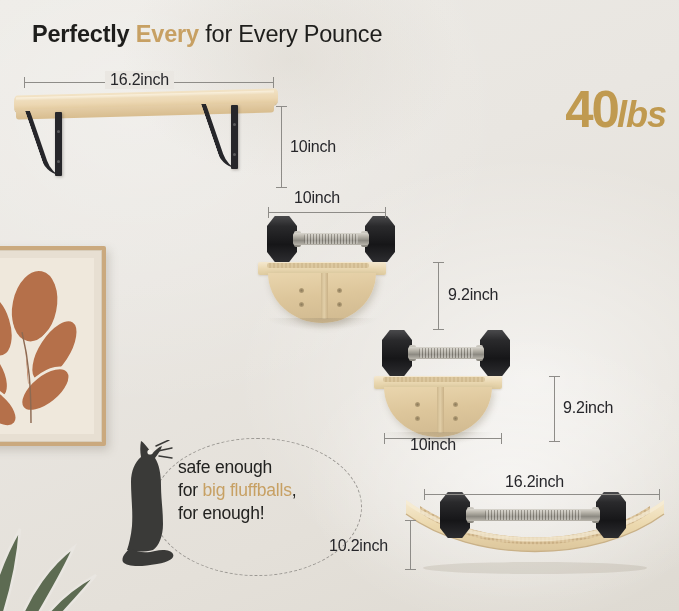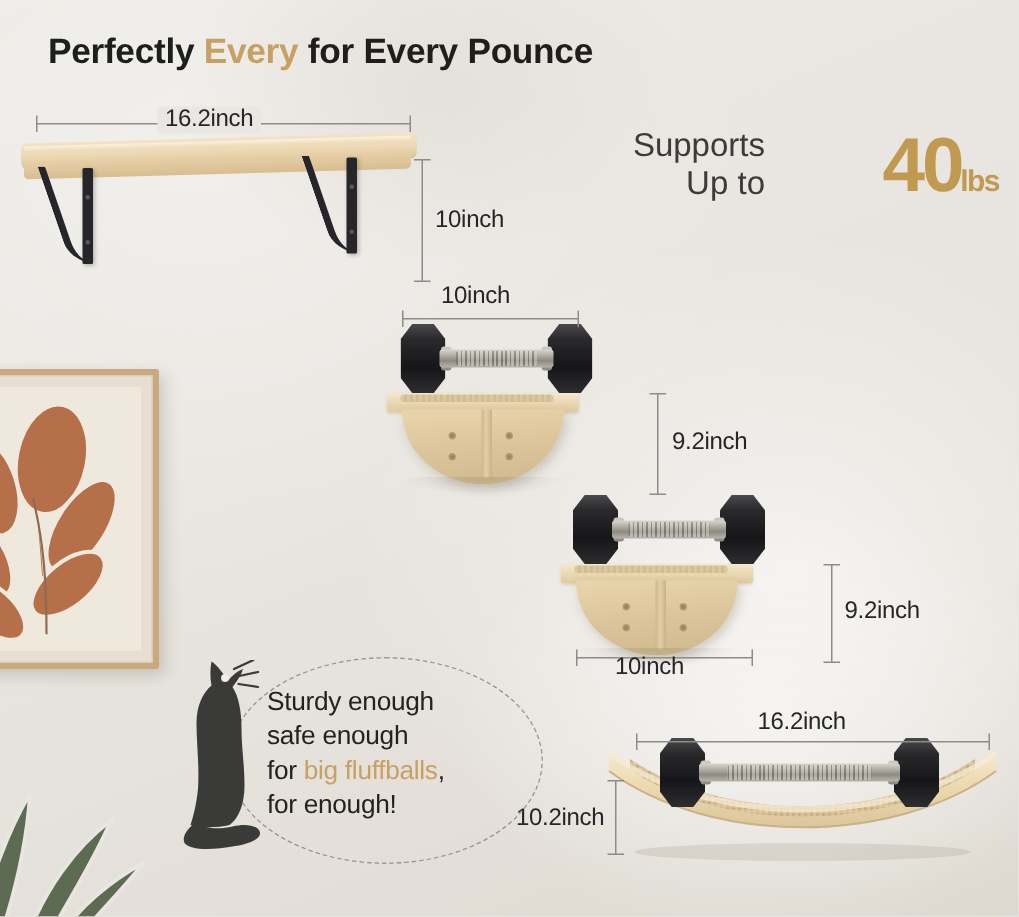--- a/index.html
+++ b/index.html
@@ -19,34 +19,34 @@
   .wallshade{position:absolute;border-radius:50%;pointer-events:none;}
 
   
   .headline{
     position:absolute;left:32px;top:21px;
     font-size:23.5px;letter-spacing:-.2px;white-space:nowrap;
     color:#1e1e1c;
   }
   .headline .b{font-weight:bold;}
   .headline .gold{font-weight:bold;color:#c7a063;}
-  .headline .reg{font-weight:bold;}
+  .headline .reg{font-weight:normal;}
 
   
   .supports{position:absolute;left:404px;top:84px;width:264px;height:68px;}
   .sup-txt{
     position:absolute;right:158px;top:0;text-align:right;
     font-size:22px;line-height:25px;color:#3b3b39;white-space:nowrap;
   }
   .sup-num{
     position:absolute;right:2px;top:-4px;white-space:nowrap;
     color:#c09a50;font-weight:bold;
   }
   .sup-num .big{font-size:51px;letter-spacing:-2px;vertical-align:baseline;}
-  .sup-num .sm{font-size:20px;letter-spacing:-1px;margin-left:-1px;}
+  .sup-num .sm{font-size:36px;letter-spacing:-1px;margin-left:-1px;font-style:italic;}
 
   
   .frame{
     position:absolute;left:-44px;top:246px;width:150px;height:200px;
     background:#caa97e;
     box-shadow:3px 4px 10px rgba(120,110,96,.28);
     border-radius:2px;
   }
   .frame-inner{
     position:absolute;left:4px;top:4px;right:4px;bottom:4px;
@@ -195,24 +195,20 @@
   <div class="wallshade" style="left:300px;top:330px;width:420px;height:300px;background:radial-gradient(ellipse at 50% 50%,rgba(255,255,255,.5),rgba(255,255,255,0) 70%);"></div>
   <div class="wallshade" style="left:120px;top:-60px;width:340px;height:240px;background:radial-gradient(ellipse at 50% 50%,rgba(210,203,192,.35),rgba(210,203,192,0) 70%);"></div>
 
   <div class="headline">
     <span class="b">Perfectly</span>
     <span class="gold">Every</span>
     <span class="reg">for Every Pounce</span>
   </div>
 
   <div class="supports">
-    <div class="sup-txt">
-      <div>Supports</div>
-      <div>Up to</div>
-    </div>
     <div class="sup-num">
       <span class="big">40</span><span class="sm">lbs</span>
     </div>
   </div>
 
   <div class="frame">
     <div class="frame-inner">
       <div class="frame-mat">
         <svg class="leafwrap" viewBox="0 0 140 190" preserveAspectRatio="none">
           <g fill="#b5704a" stroke="#efe8dc" stroke-width="3">
@@ -389,26 +385,25 @@
     <div class="cap a"></div>
     <div class="cap b"></div>
   </div>
   <div class="dimlbl" style="left:505px;top:473px;">16.2inch</div>
 
   <div class="dim v" style="left:404px;top:520px;width:11px;height:50px;">
     <div class="line"></div>
     <div class="cap a"></div>
     <div class="cap b"></div>
   </div>
-  <div class="dimlbl" style="left:344px;top:537px;">10.2inch</div>
+  <div class="dimlbl" style="left:329px;top:537px;">10.2inch</div>
 
   <div class="callout">
     <div class="oval"></div>
     <div class="txt">
-      <div>Sturdy enough</div>
       <div>safe enough</div>
       <div><span>for</span> <span class="gold">big fluffballs</span><span>,</span></div>
       <div>for enough!</div>
     </div>
   </div>
 
   <svg class="cat" viewBox="0 0 64 128">
     <g fill="#3a3a38">
       <path d="M33 14 C28 6 24 2 22 1 C21 6 21 12 22 17 C16 22 12 31 12 42
                C12 56 14 70 13 86 C12 96 10 104 8 110

